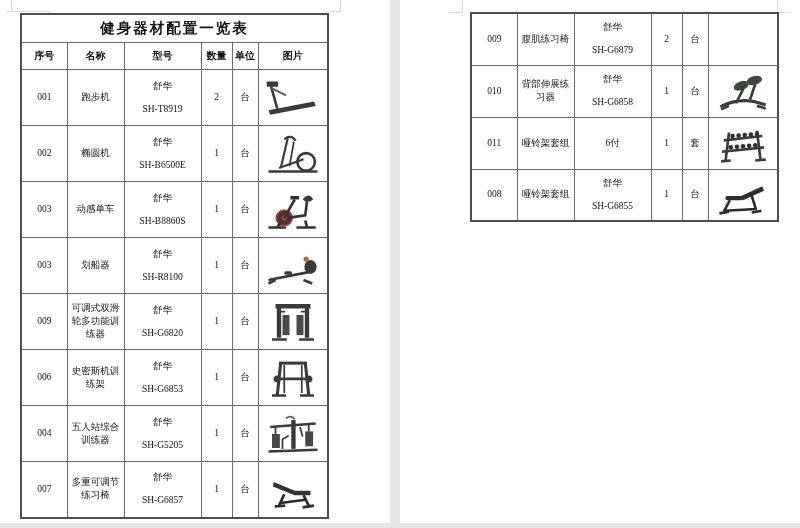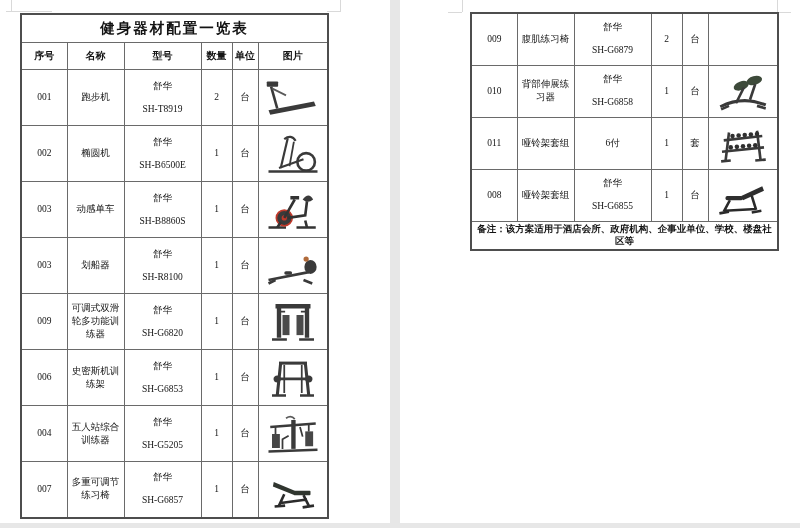--- a/index.html
+++ b/index.html
@@ -306,20 +306,17 @@
             <td>台</td>
             <td class="img-cell">
               <svg width="56" height="42" viewBox="0 0 64 48">
                 <path d="M30 25 L54 14 L56 19 L32 30 Z" fill="#2e2e2e"></path>
                 <rect x="12" y="25" width="20" height="5" rx="2" fill="#2e2e2e"></rect>
                 <path d="M17 30 L10 43 M42 25 L47 41 M11 42 L47 40" stroke="#2a2a2a" stroke-width="3" fill="none"></path>
                 <path d="M5 45 L16 43 M42 44 L53 42" stroke="#2a2a2a" stroke-width="3"></path>
               </svg>
             </td>
           </tr>
-          <tr class="note-row">
-            <td colspan="6">备注：该方案适用于酒店会所、政府机构、企事业单位、学校、楼盘社区等</td>
-          </tr>
         </tbody>
     </table>
   </div>
 
 </div>
 
 </body></html>

